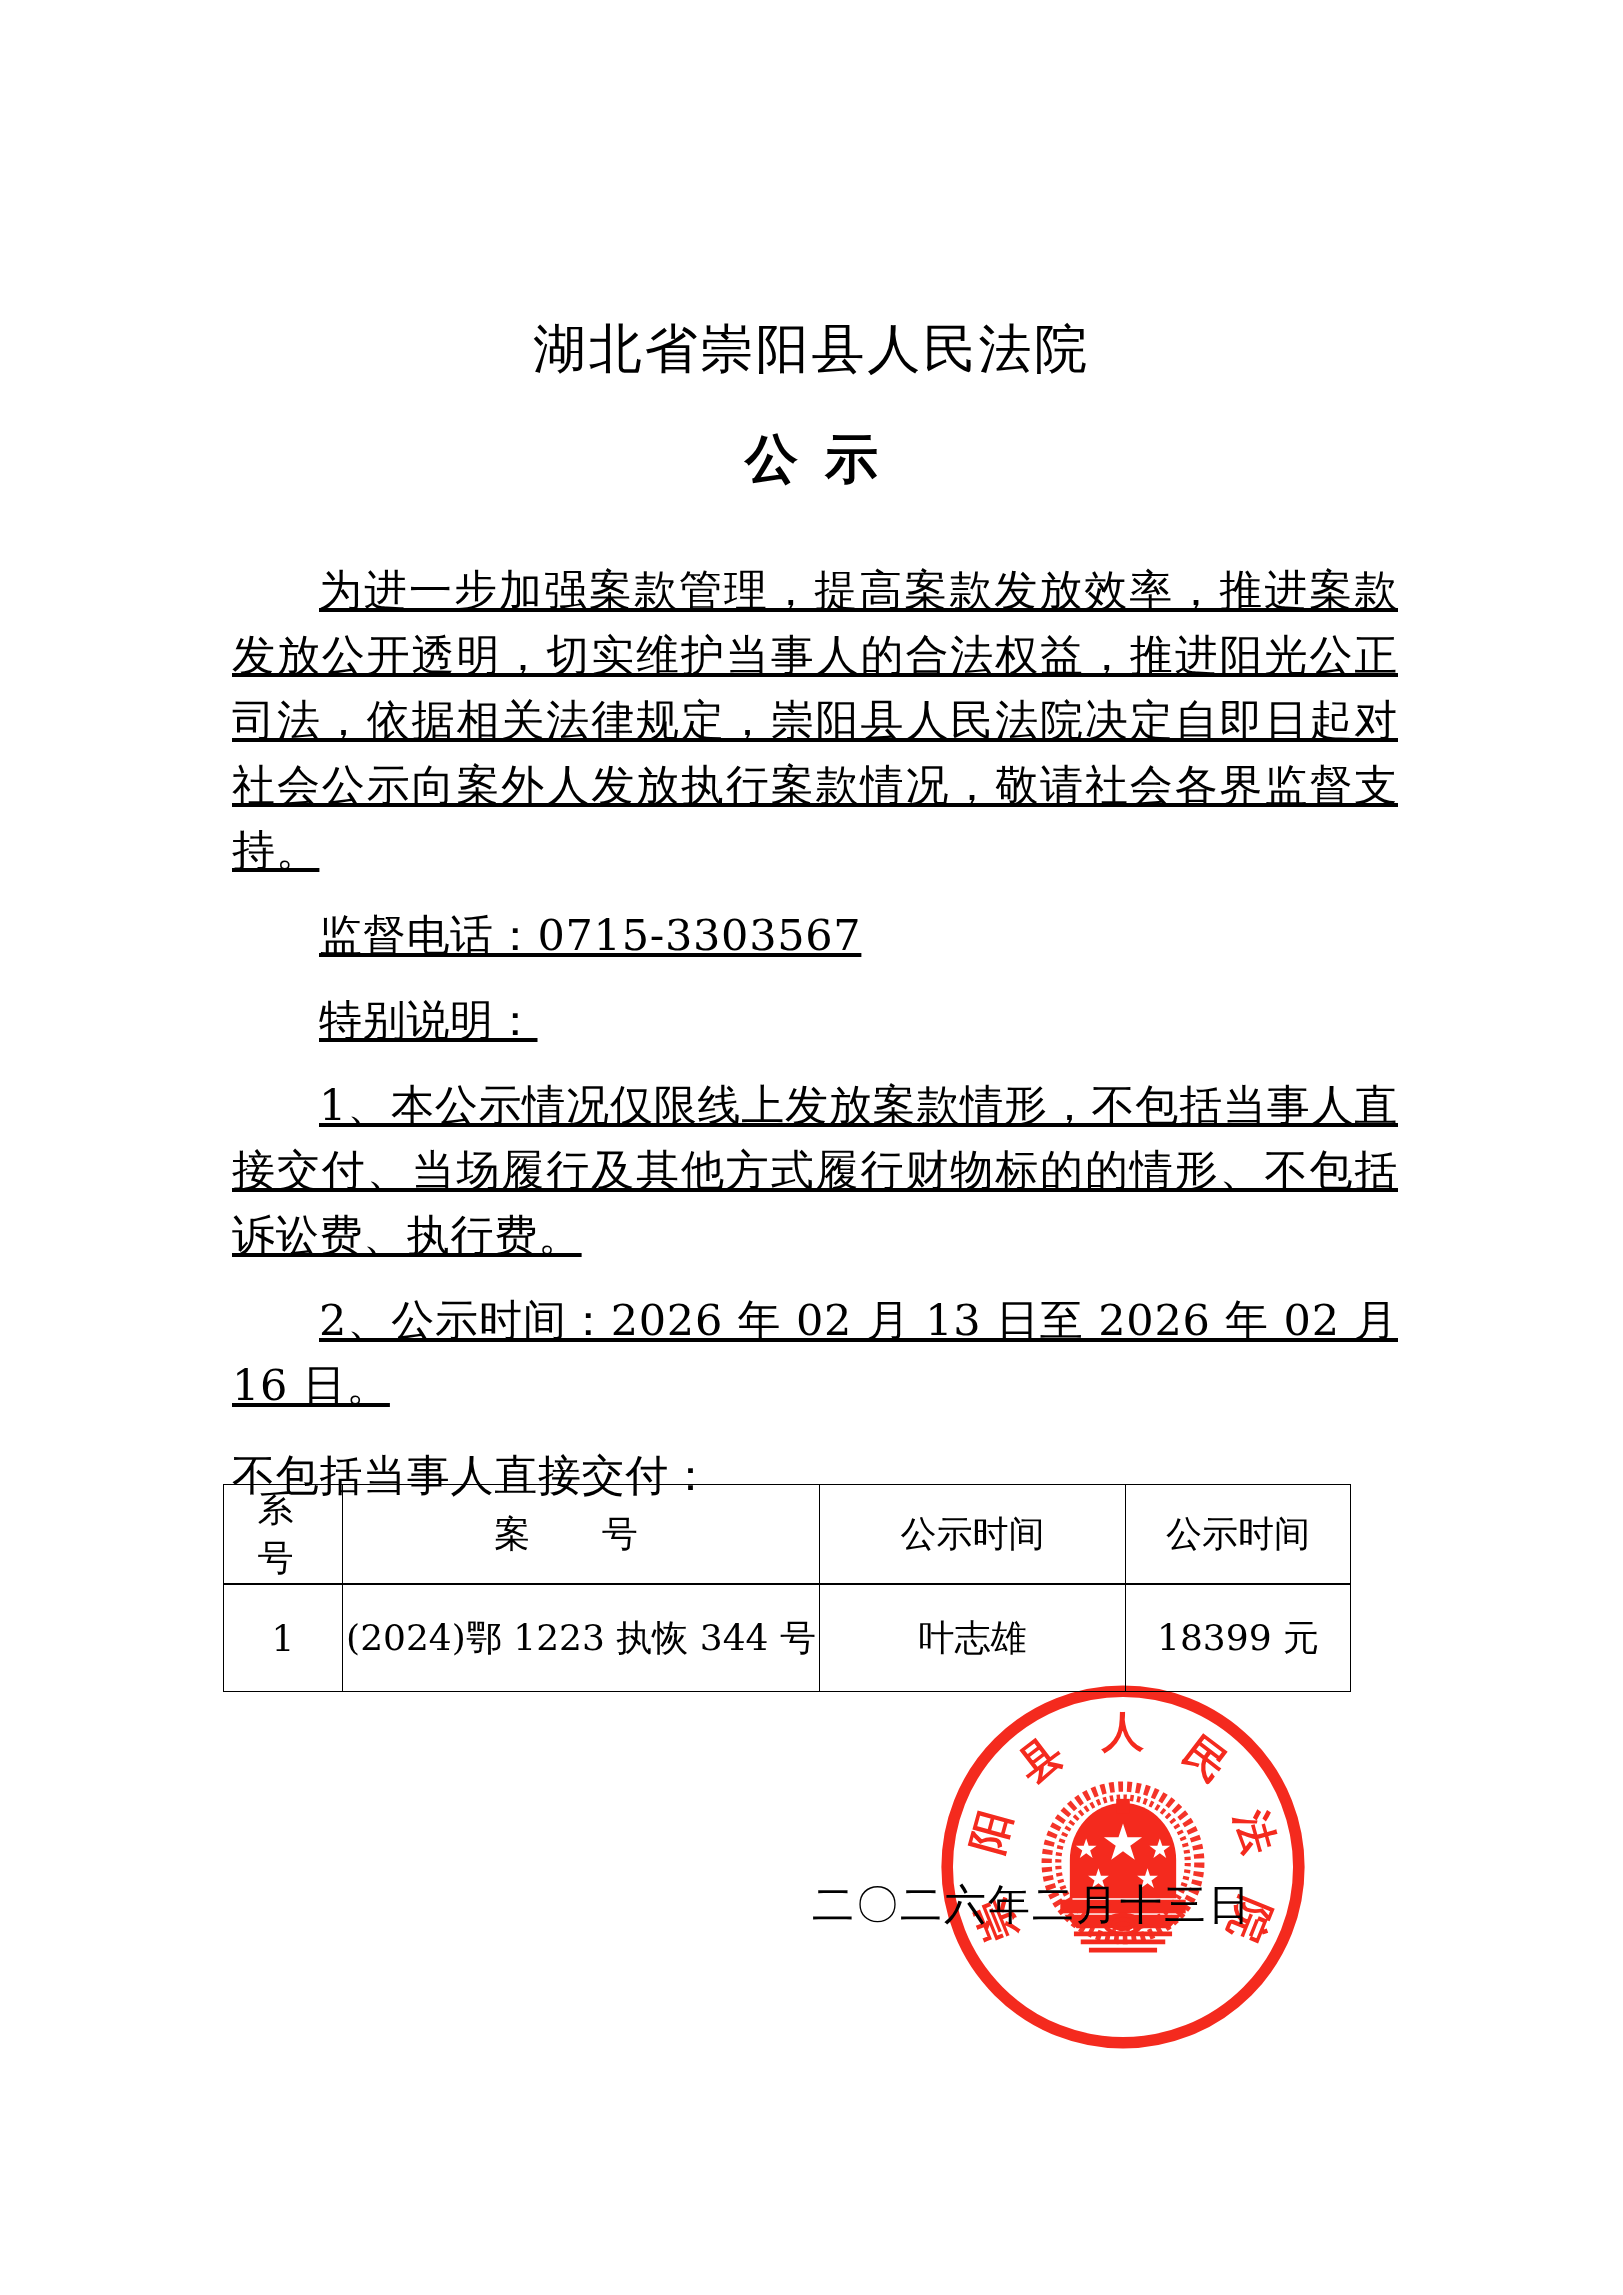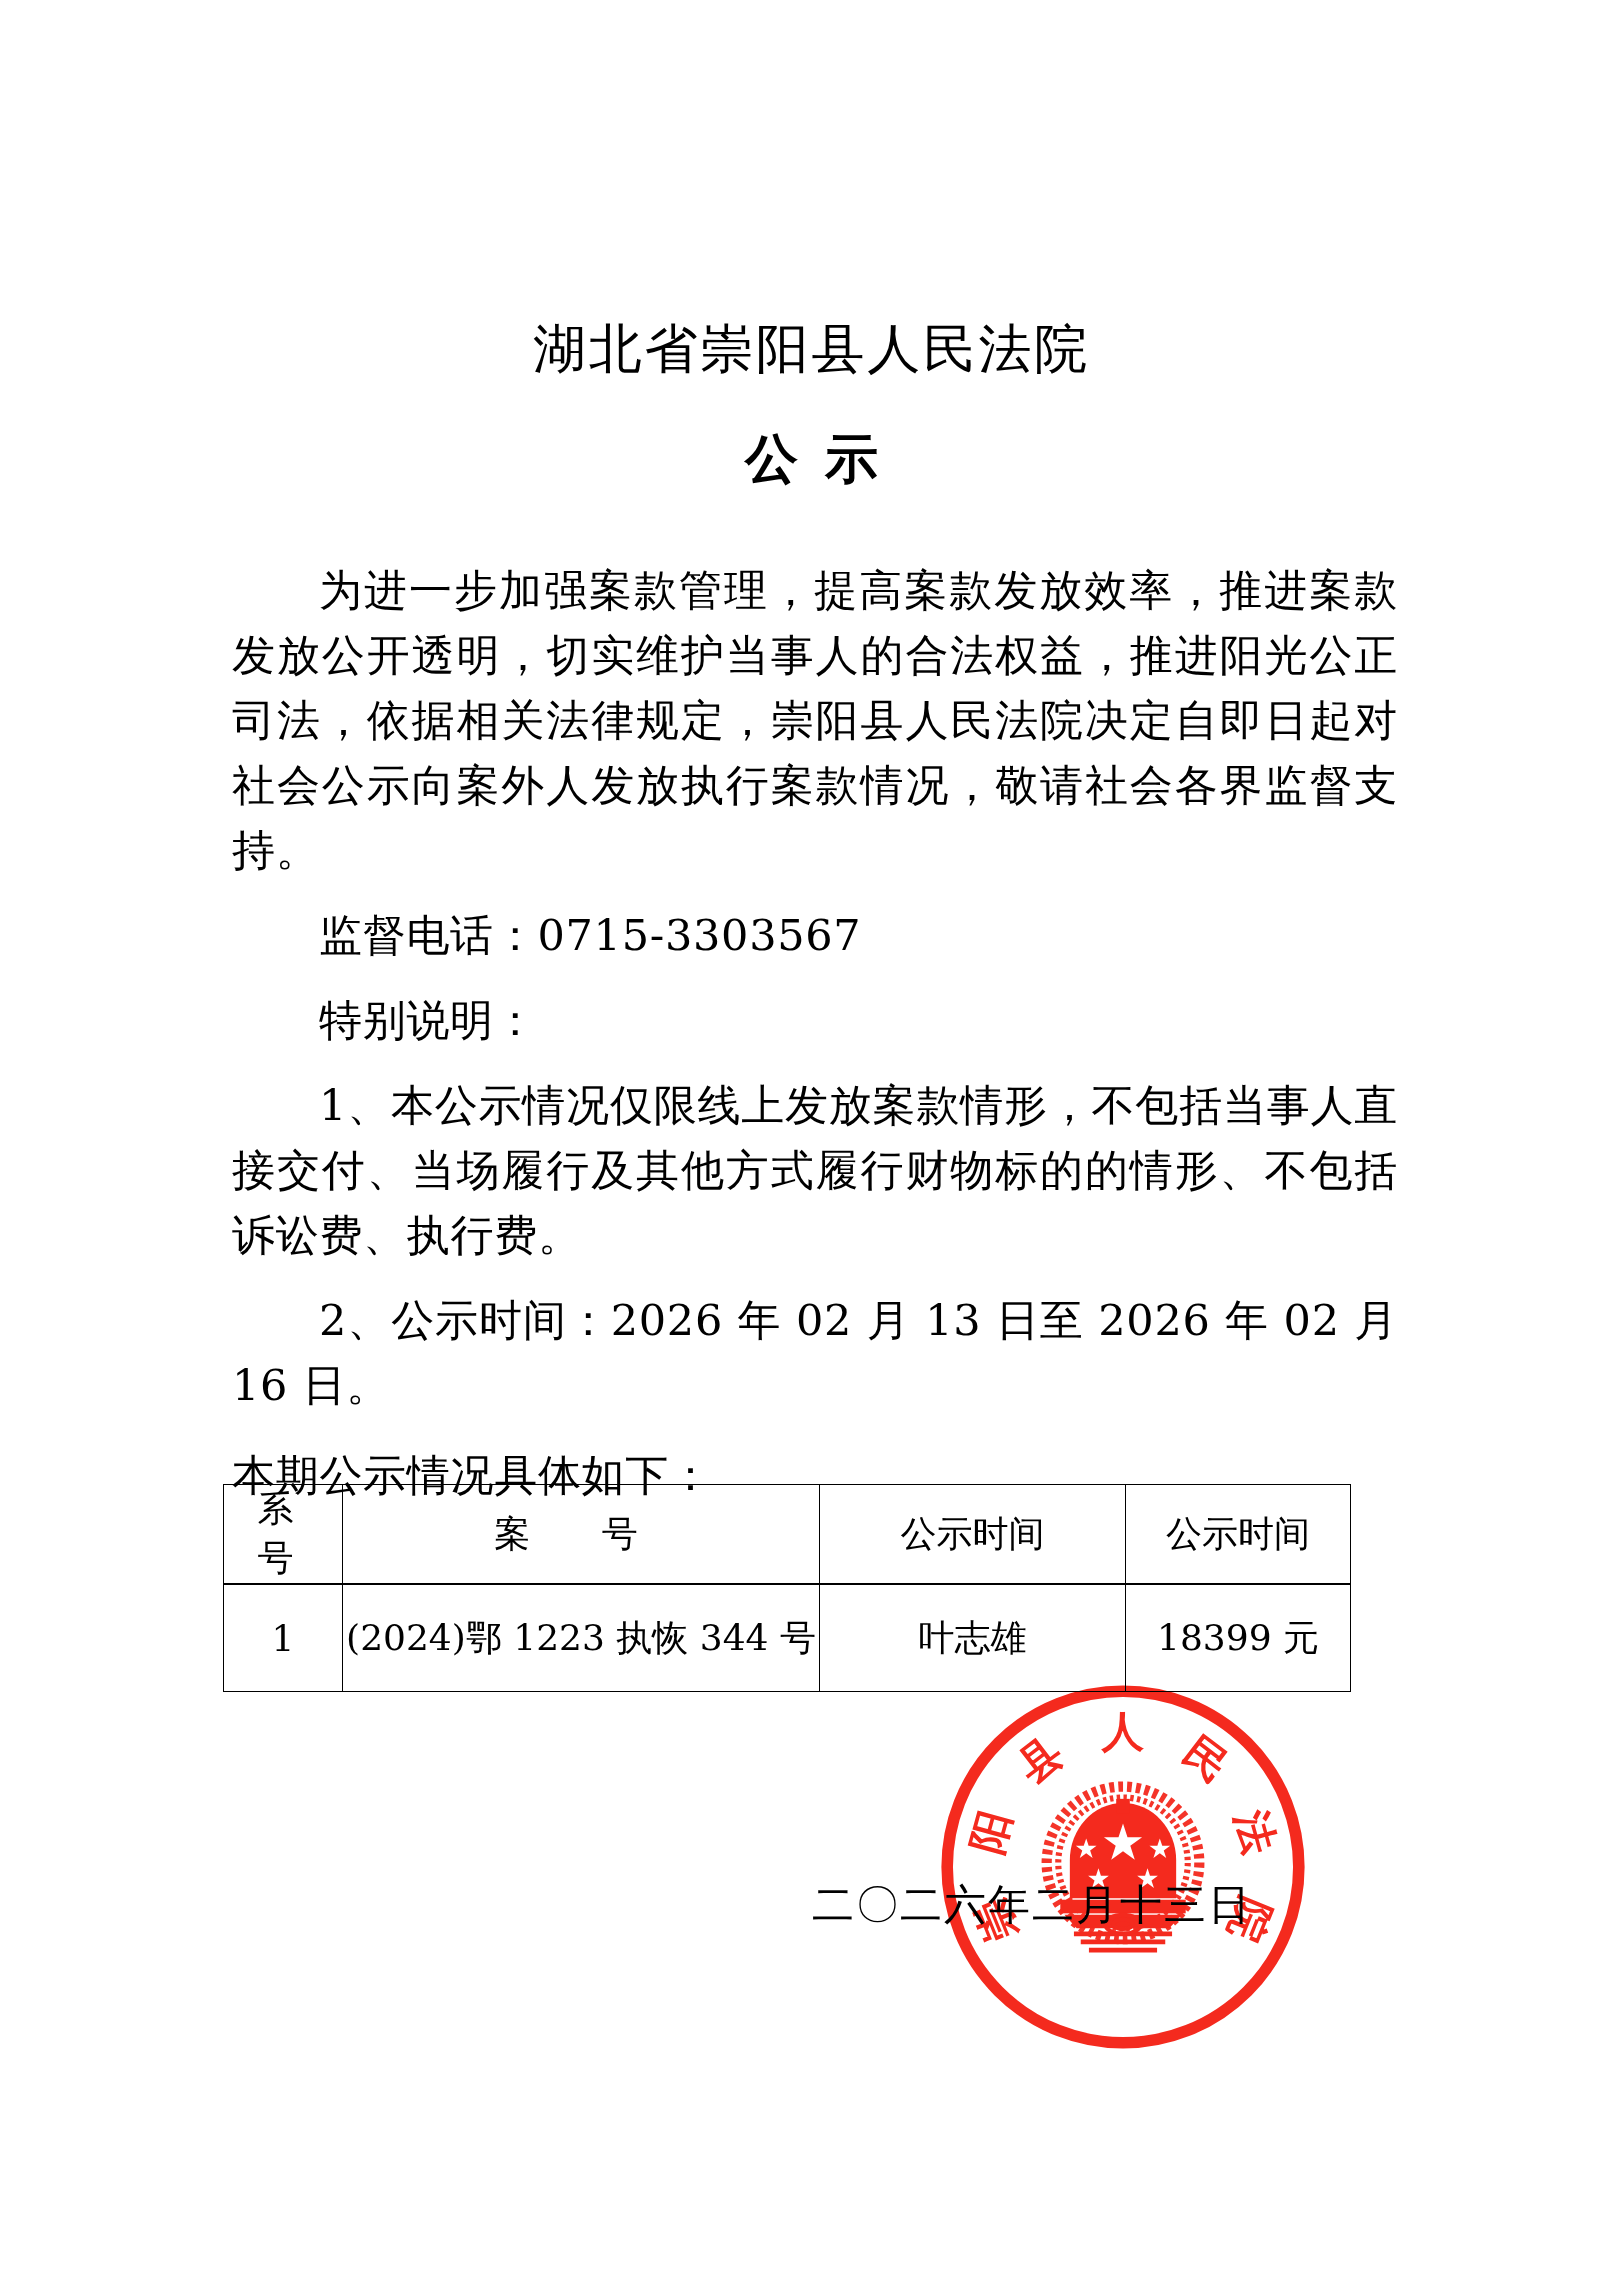--- a/index.html
+++ b/index.html
@@ -66,20 +66,21 @@
     font-size: 43px;
     line-height: 65px;
     color: #000;
     text-align: justify;
     text-justify: inter-character;
     letter-spacing: 0.7px;
     margin: 0 0 8.9px 0;
   }
   .para.indent {
     text-indent: 87px;
+    text-decoration: underline;
   }
   .para.tight {
     margin-bottom: 0;
   }
 
   .gap-sm { height: 11px; }
   .gap-md { height: 16.4px; }
 
   
   .table-wrap {
@@ -167,21 +168,21 @@
     <div class="gap-sm"></div>
 
     <p class="para indent">1、本公示情况仅限线上发放案款情形，不包括当事人直接交付、当场履行及其他方式履行财物标的的情形、不包括诉讼费、执行费。</p>
 
     <div class="gap-sm"></div>
 
     <p class="para indent">2、公示时间：2026 年 02 月 13 日至 2026 年 02 月 16 日。</p>
 
     <div class="gap-md"></div>
 
-    <p class="para tight">本期公示情况具体如下：</p>
+    <p class="para tight">不包括当事人直接交付：</p>
   </div>
 
   <div class="table-wrap">
     <table class="notice-table">
       <thead>
         <tr>
           <th class="c1 sp-wide">系 号</th>
           <th class="c2 sp-xwide">案 号</th>
           <th class="c3">公示时间</th>
           <th class="c4">公示时间</th>

